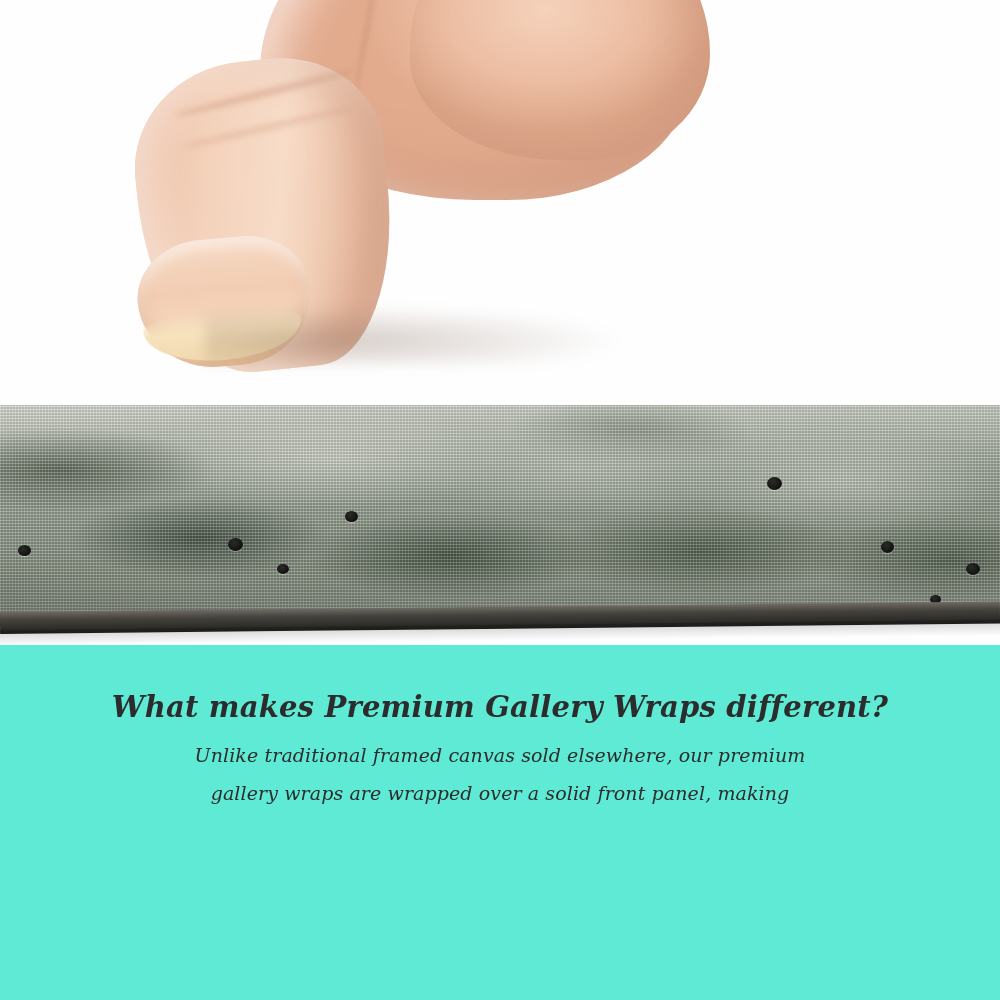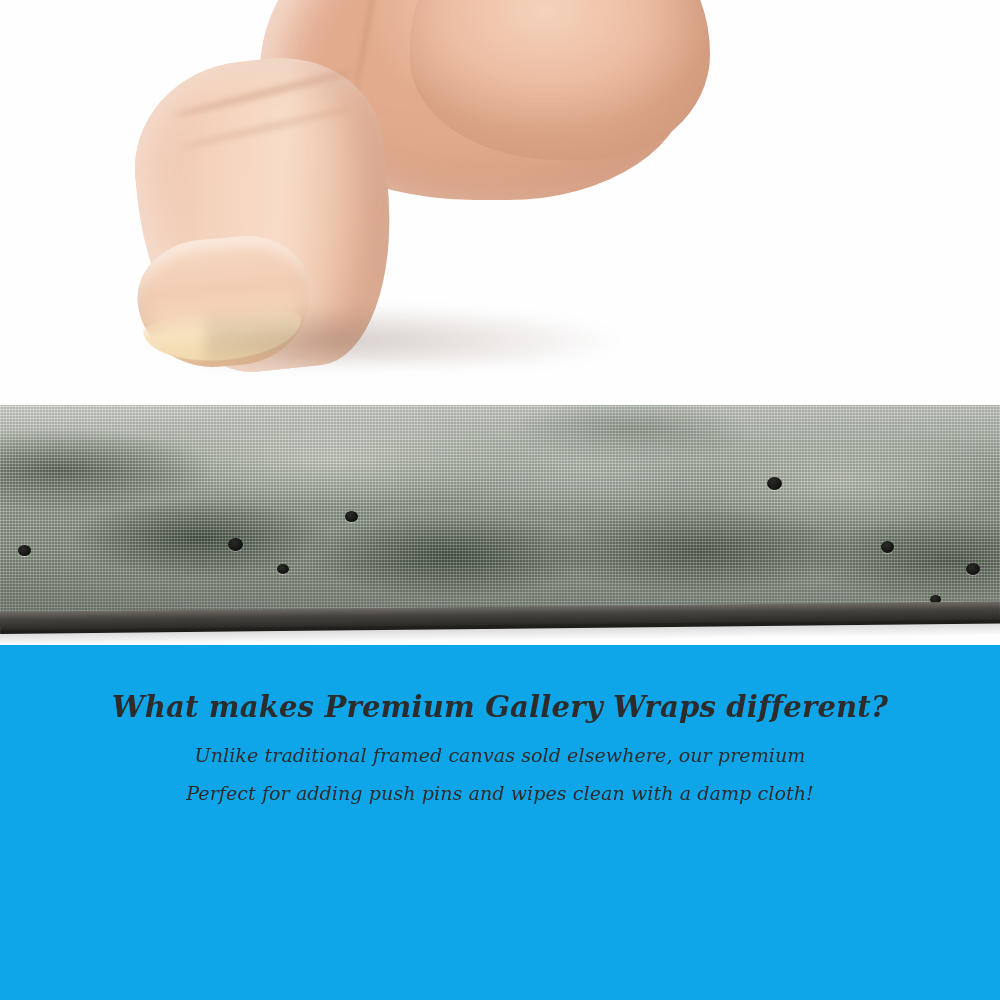--- a/index.html
+++ b/index.html
@@ -11,21 +11,21 @@
     width: 1000px;
     height: 1000px;
     overflow: hidden;
     font-family: "DejaVu Sans", sans-serif;
   }
 
   .page {
     position: relative;
     width: 1000px;
     height: 1000px;
-    background: #0ea5e9;
+    background: #5eead4;
   }
 
   
   .photo {
     position: absolute;
     left: 0;
     top: 0;
     width: 1000px;
     height: 645px;
     background: #fefefe;
@@ -275,16 +275,16 @@
       <div class="hole" style="left:930px; top:190px; width:11px; height:9px;"></div>
     </div>
 
     <div class="strip-edge"></div>
     <div class="strip-edge-shadow"></div>
   </div>
 
   <div class="caption">
     <div class="caption-heading">What makes Premium Gallery Wraps different?</div>
     <div class="caption-line">Unlike traditional framed canvas sold elsewhere, our premium</div>
-    <div class="caption-line">Perfect for adding push pins and wipes clean with a damp cloth!</div>
+    <div class="caption-line">gallery wraps are wrapped over a solid front panel, making</div>
   </div>
 
 </div>
 
 </body></html>

